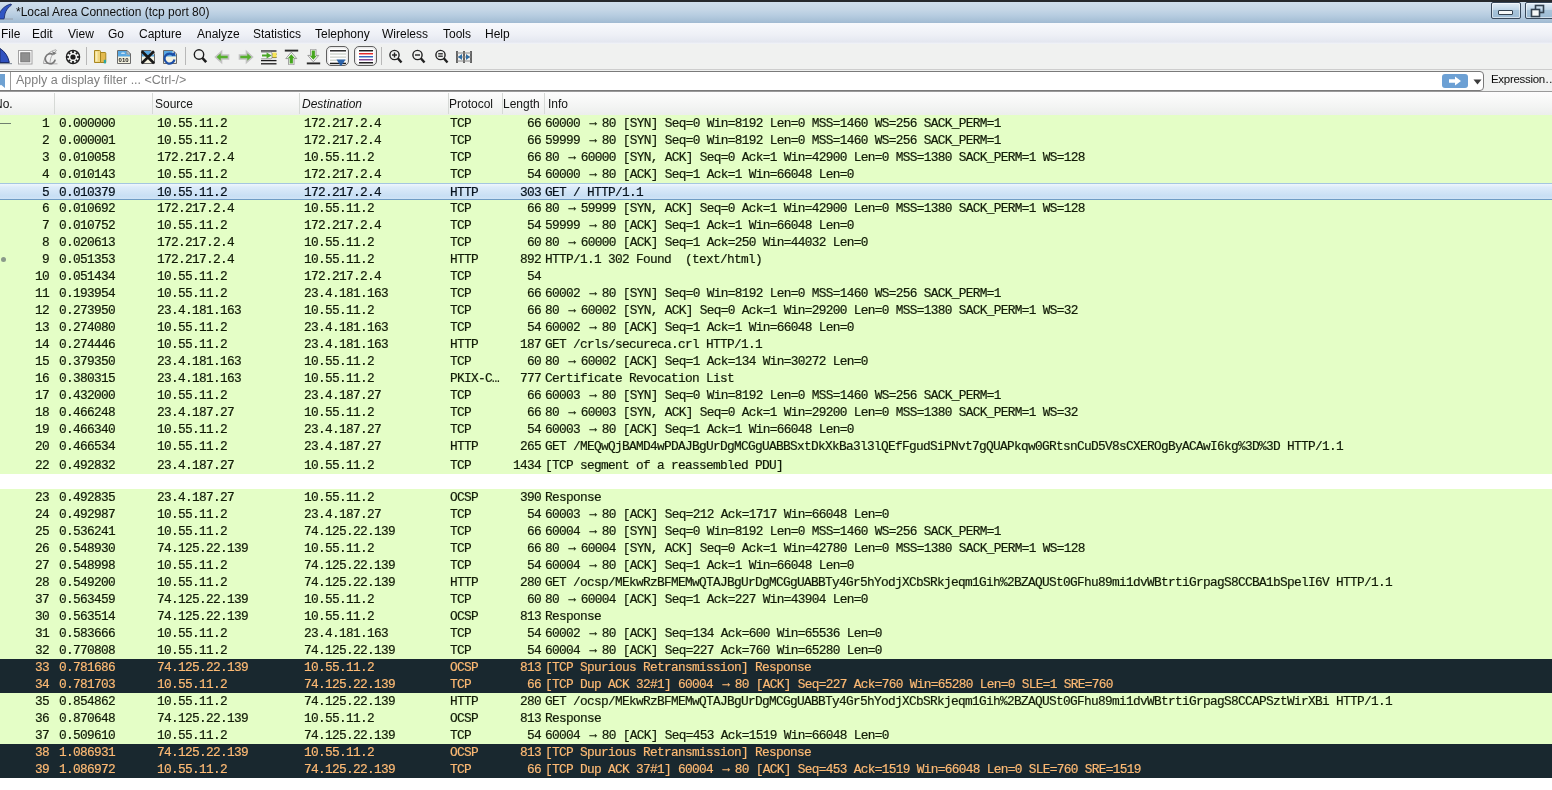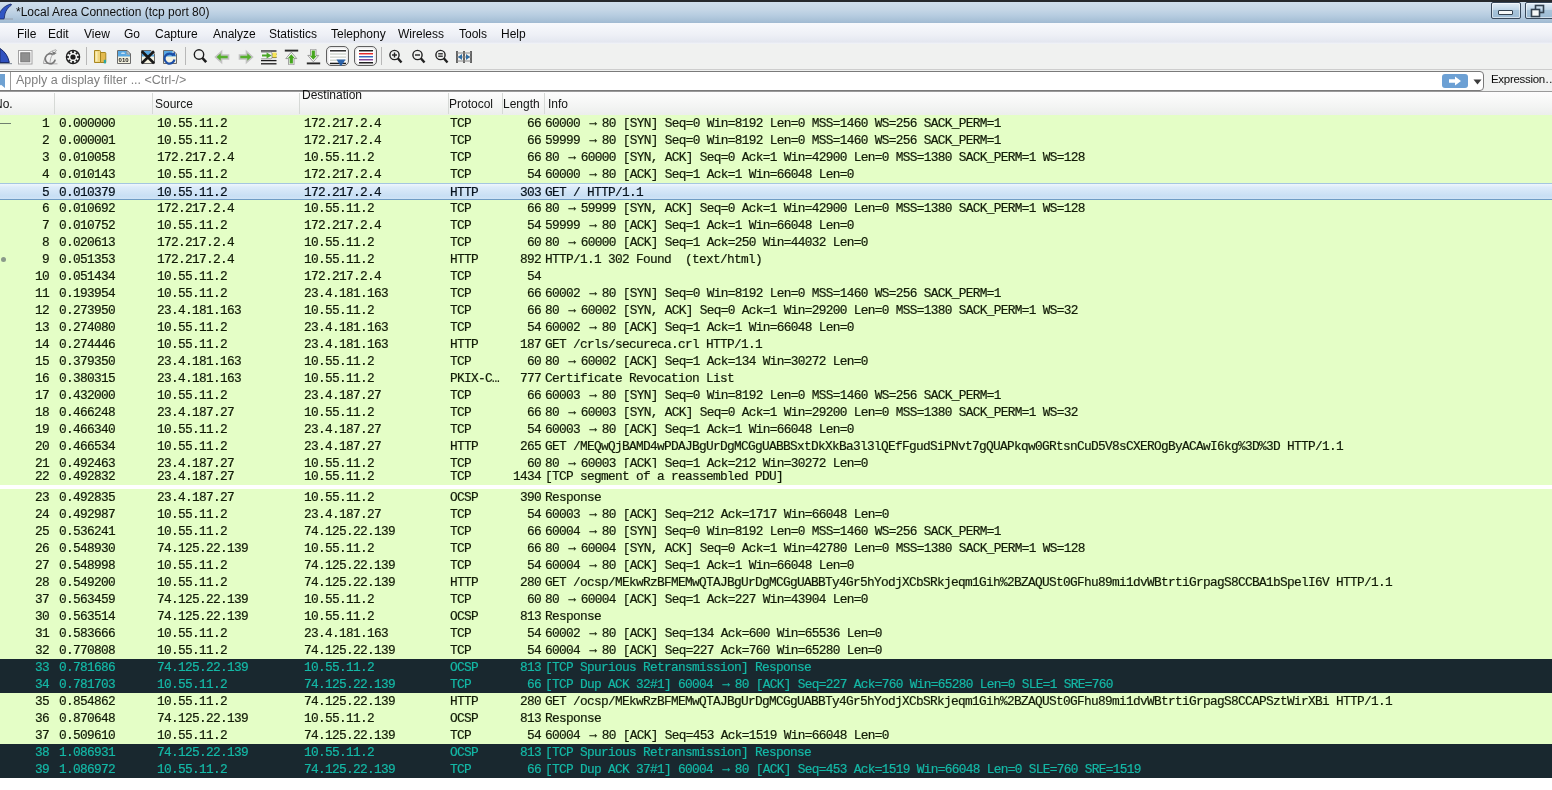--- a/index.html
+++ b/index.html
@@ -1,36 +1,36 @@
 <!DOCTYPE html>
 <html><head><meta charset="utf-8"><style>
 html,body{margin:0;padding:0;}
 body{width:1552px;height:790px;overflow:hidden;font-family:"Liberation Sans",sans-serif;background:#fff;}
 #win{position:absolute;top:0;left:0;width:1552px;height:790px;}
 .abs{position:absolute;}
 #titlebar{top:0;left:0;width:1552px;height:23px;background:linear-gradient(180deg,#d0dfed 0%,#c6d7e7 35%,#b6cce0 65%,#a4bdd4 95%,#a0b9d1 100%);border-top:2px solid #26292d;box-sizing:border-box;}
 #title{top:5px;left:16px;font-size:12px;color:#101010;}
 .tbtn{top:2px;height:17px;border:1px solid #37475a;border-radius:2px;background:linear-gradient(180deg,#e3eef7 0%,#c0d6e8 45%,#a8c4da 50%,#9cbbd4 100%);box-shadow:inset 0 0 0 1px rgba(255,255,255,.55);box-sizing:border-box;}
 #menubar{top:23px;left:0;width:1552px;height:21px;background:linear-gradient(180deg,#f8f9fc 0%,#eef0f6 55%,#e4e7f0 90%,#f2f4f8 100%);}
-.mi{top:27px;font-size:12px;color:#0a0a0a;margin-left:16px;}
+.mi{top:27px;font-size:12px;color:#0a0a0a;}
 #toolbar{top:44px;left:0;width:1552px;height:26px;background:#f0f1f0;border-bottom:1px solid #cdcdcd;box-sizing:border-box;}
 .tsep{top:47px;width:1px;height:18px;background:#b8b8b8;}
 .tgl{top:46px;width:23px;height:20px;border:1.5px solid #606060;border-radius:5px;background:#fff;box-shadow:inset 0 0 0 1.5px #e9e9e9;box-sizing:border-box;}
 #filterbar{top:70px;left:0;width:1552px;height:22px;background:#f0f1f0;}
 #finput{top:71px;left:-8px;width:1492px;height:20px;background:#fff;border:1px solid #7a7a7a;border-radius:4px;box-sizing:border-box;}
 #ftext{top:3px;left:16px;font-size:12.5px;color:#808080;}
 #fexpr{top:4px;left:1491px;font-size:11.5px;letter-spacing:-0.3px;color:#0a0a0a;}
 #hdr{top:92px;left:0;width:1552px;height:23px;background:linear-gradient(180deg,#fdfdfd 0%,#f4f5f4 60%,#eceeec 100%);}
 .hsep{top:1px;width:1px;height:21px;background:#d6d9d6;}
 .htxt{top:5px;font-size:12px;color:#151515;}
 .ar{display:inline-block;width:7.68px;font-family:"Liberation Sans",sans-serif;font-size:12.5px;text-align:center;-webkit-text-stroke:0.3px;position:relative;top:-1px;}
 #list{top:115px;left:0;width:1552px;height:675px;background:#fff;font-family:"Liberation Mono",monospace;font-size:12.8px;letter-spacing:-0.68px;-webkit-text-stroke:0.2px;}
 .row{left:0;width:1552px;height:17px;line-height:17px;white-space:pre;}
 .g{background:#e4fec6;color:#111b06;}
-.d{background:#19282f;color:#14b8a6;}
+.d{background:#19282f;color:#fdba74;}
 .sel{background:linear-gradient(180deg,#eef6fd 0%,#dcebf9 22%,#c8dff4 80%,#cfe3f6 100%);color:#06121d;border-top:1px solid #a5c6e0;border-bottom:1px solid #6f9cc4;box-sizing:border-box;}
 .c0{position:absolute;top:0;left:9px;width:40px;text-align:right;}
 .c1{position:absolute;top:0;left:59px;}
 .c2{position:absolute;top:0;left:157px;}
 .c3{position:absolute;top:0;left:304px;}
 .c4{position:absolute;top:0;left:450px;}
 .c5{position:absolute;top:0;left:486px;width:55px;text-align:right;}
 .c6{position:absolute;top:0;left:545px;}
 
 </style></head><body>
@@ -222,21 +222,21 @@
 <div id="hdr" class="abs"></div>
 <div class="hsep abs" style="left:54px;top:93px;"></div>
 <div class="hsep abs" style="left:152px;top:93px;"></div>
 <div class="hsep abs" style="left:299px;top:93px;"></div>
 <div class="hsep abs" style="left:448px;top:93px;"></div>
 <div class="hsep abs" style="left:502px;top:93px;"></div>
 <div class="hsep abs" style="left:544px;top:93px;"></div>
 <div class="htxt abs" style="left:-6px;top:97px;">No.</div>
 <div class="htxt abs" style="left:57px;top:97px;margin-top:44px;">Time</div>
 <div class="htxt abs" style="left:155px;top:97px;">Source</div>
-<div class="htxt abs" style="left:302px;top:88px;">Destination</div>
+<div class="htxt abs" style="left:302px;top:97px;font-style:italic;">Destination</div>
 <div class="htxt abs" style="left:449px;top:97px;">Protocol</div>
 <div class="htxt abs" style="left:503px;top:97px;">Length</div>
 <div class="htxt abs" style="left:548px;top:97px;">Info</div>
 <div id="list" class="abs">
 <div class="row abs g" style="top:0px">
 <span class="abs" style="left:0;top:8px;width:11px;height:1px;background:#6f7f6f;display:block"></span>
 <span class="c0">1</span><span class="c1">0.000000</span><span class="c2">10.55.11.2</span><span class="c3">172.217.2.4</span><span class="c4">TCP</span><span class="c5">66</span><span class="c6">60000 <span class="ar">→</span> 80 [SYN] Seq=0 Win=8192 Len=0 MSS=1460 WS=256 SACK_PERM=1</span>
 </div>
 <div class="row abs g" style="top:17px">
 <span class="c0">2</span><span class="c1">0.000001</span><span class="c2">10.55.11.2</span><span class="c3">172.217.2.4</span><span class="c4">TCP</span><span class="c5">66</span><span class="c6">59999 <span class="ar">→</span> 80 [SYN] Seq=0 Win=8192 Len=0 MSS=1460 WS=256 SACK_PERM=1</span>
@@ -292,21 +292,21 @@
 </div>
 <div class="row abs g" style="top:306px">
 <span class="c0">19</span><span class="c1">0.466340</span><span class="c2">10.55.11.2</span><span class="c3">23.4.187.27</span><span class="c4">TCP</span><span class="c5">54</span><span class="c6">60003 <span class="ar">→</span> 80 [ACK] Seq=1 Ack=1 Win=66048 Len=0</span>
 </div>
 <div class="row abs g" style="top:323px">
 <span class="c0">20</span><span class="c1">0.466534</span><span class="c2">10.55.11.2</span><span class="c3">23.4.187.27</span><span class="c4">HTTP</span><span class="c5">265</span><span class="c6">GET /MEQwQjBAMD4wPDAJBgUrDgMCGgUABBSxtDkXkBa3l3lQEfFgudSiPNvt7gQUAPkqw0GRtsnCuD5V8sCXEROgByACAwI6kg%3D%3D HTTP/1.1</span>
 </div>
 <div class="row abs g" style="top:340px">
 <span class="c0">21</span><span class="c1">0.492463</span><span class="c2">23.4.187.27</span><span class="c3">10.55.11.2</span><span class="c4">TCP</span><span class="c5">60</span><span class="c6">80 <span class="ar">→</span> 60003 [ACK] Seq=1 Ack=212 Win=30272 Len=0</span>
 </div>
-<div class="row abs g" style="top:353px">
+<div class="row abs g" style="top:342px">
 <span class="c0">22</span><span class="c1">0.492832</span><span class="c2">23.4.187.27</span><span class="c3">10.55.11.2</span><span class="c4">TCP</span><span class="c5">1434</span><span class="c6">[TCP segment of a reassembled PDU]</span>
 </div>
 <div class="row abs g" style="top:374px">
 <span class="c0">23</span><span class="c1">0.492835</span><span class="c2">23.4.187.27</span><span class="c3">10.55.11.2</span><span class="c4">OCSP</span><span class="c5">390</span><span class="c6">Response</span>
 </div>
 <div class="row abs g" style="top:391px">
 <span class="c0">24</span><span class="c1">0.492987</span><span class="c2">10.55.11.2</span><span class="c3">23.4.187.27</span><span class="c4">TCP</span><span class="c5">54</span><span class="c6">60003 <span class="ar">→</span> 80 [ACK] Seq=212 Ack=1717 Win=66048 Len=0</span>
 </div>
 <div class="row abs g" style="top:408px">
 <span class="c0">25</span><span class="c1">0.536241</span><span class="c2">10.55.11.2</span><span class="c3">74.125.22.139</span><span class="c4">TCP</span><span class="c5">66</span><span class="c6">60004 <span class="ar">→</span> 80 [SYN] Seq=0 Win=8192 Len=0 MSS=1460 WS=256 SACK_PERM=1</span>

